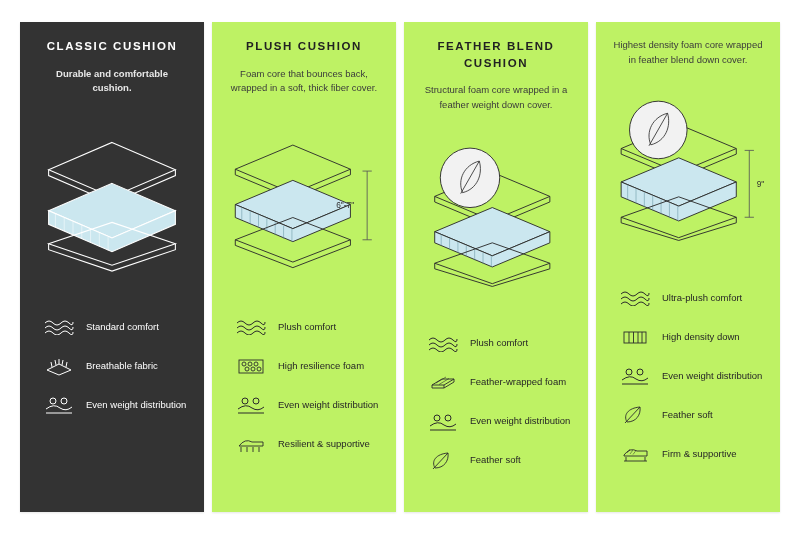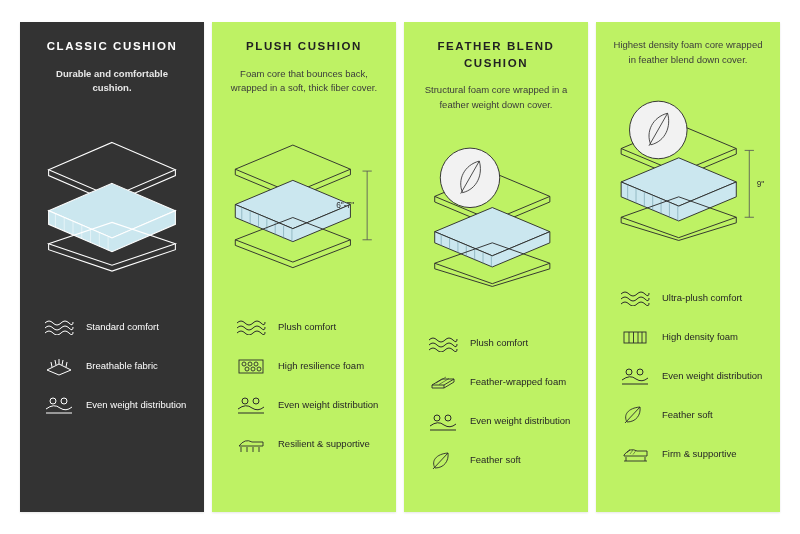--- a/index.html
+++ b/index.html
@@ -424,21 +424,21 @@
       <div class="feature">
         <span class="feature-icon">
           <svg width="30" height="20" viewBox="0 0 30 20" fill="none" stroke="#2b2b2b" stroke-width="0.9">
             <rect x="4" y="5" width="22" height="11"></rect>
             <line x1="9" y1="5" x2="9" y2="16"></line>
             <line x1="13.5" y1="5" x2="13.5" y2="16"></line>
             <line x1="18" y1="5" x2="18" y2="16"></line>
             <line x1="22" y1="5" x2="22" y2="16"></line>
           </svg>
         </span>
-        <span class="feature-label">High density foam</span>
+        <span class="feature-label">High density down</span>
       </div>
       <div class="feature">
         <span class="feature-icon">
           <svg width="30" height="20" viewBox="0 0 30 20" fill="none" stroke="#2b2b2b" stroke-width="1">
             <circle cx="9" cy="6" r="3"></circle>
             <circle cx="20" cy="6" r="3"></circle>
             <path d="M2 14 Q10 8 16 13 Q22 17 28 12"></path>
             <line x1="2" y1="18" x2="28" y2="18"></line>
           </svg>
         </span>

